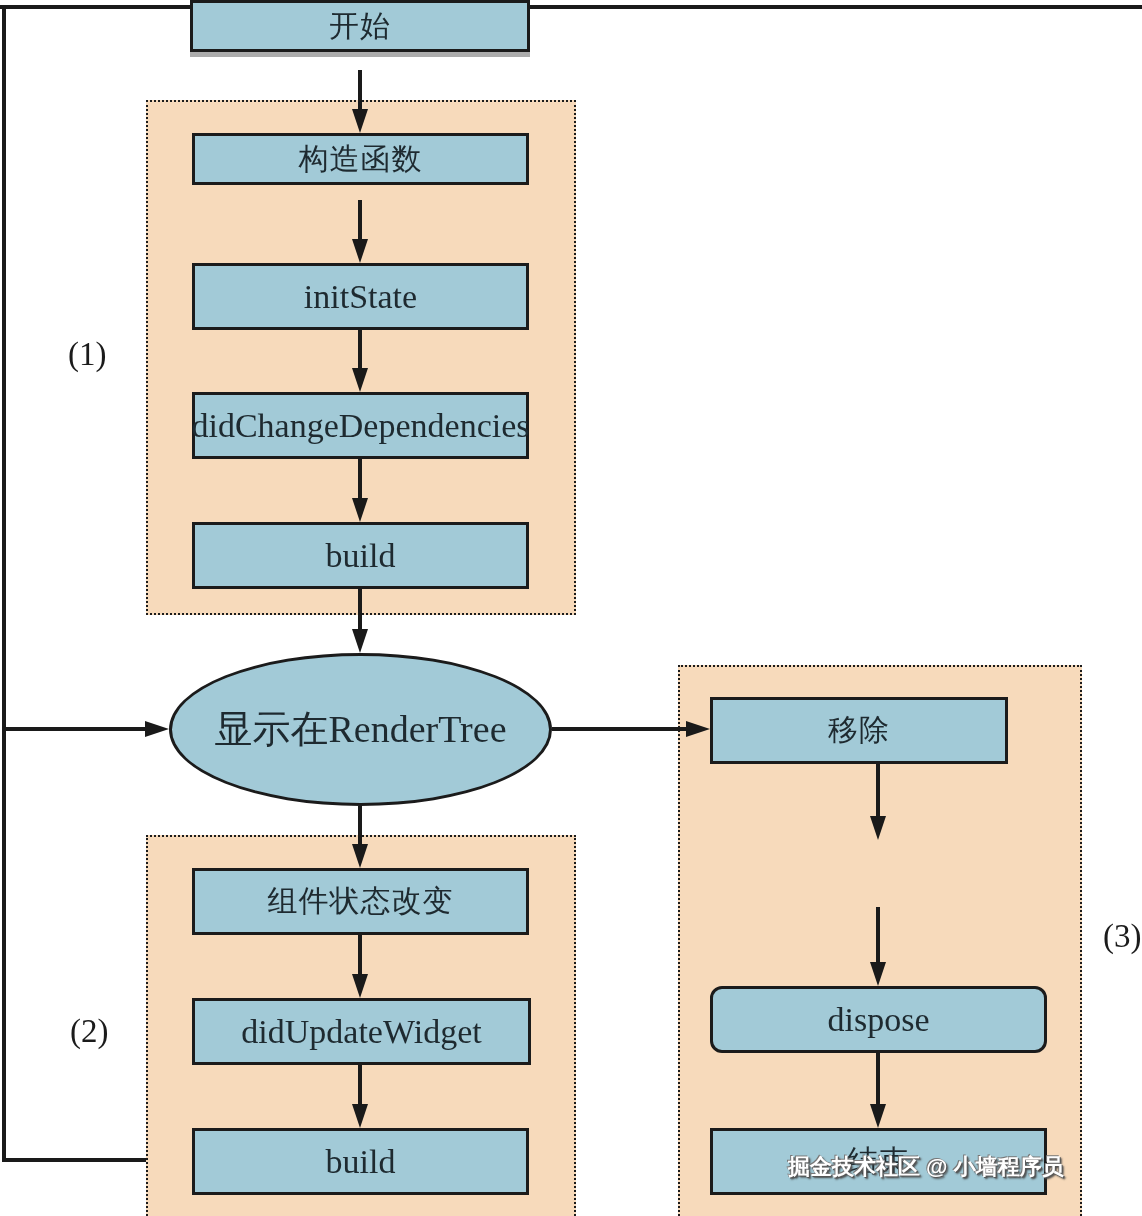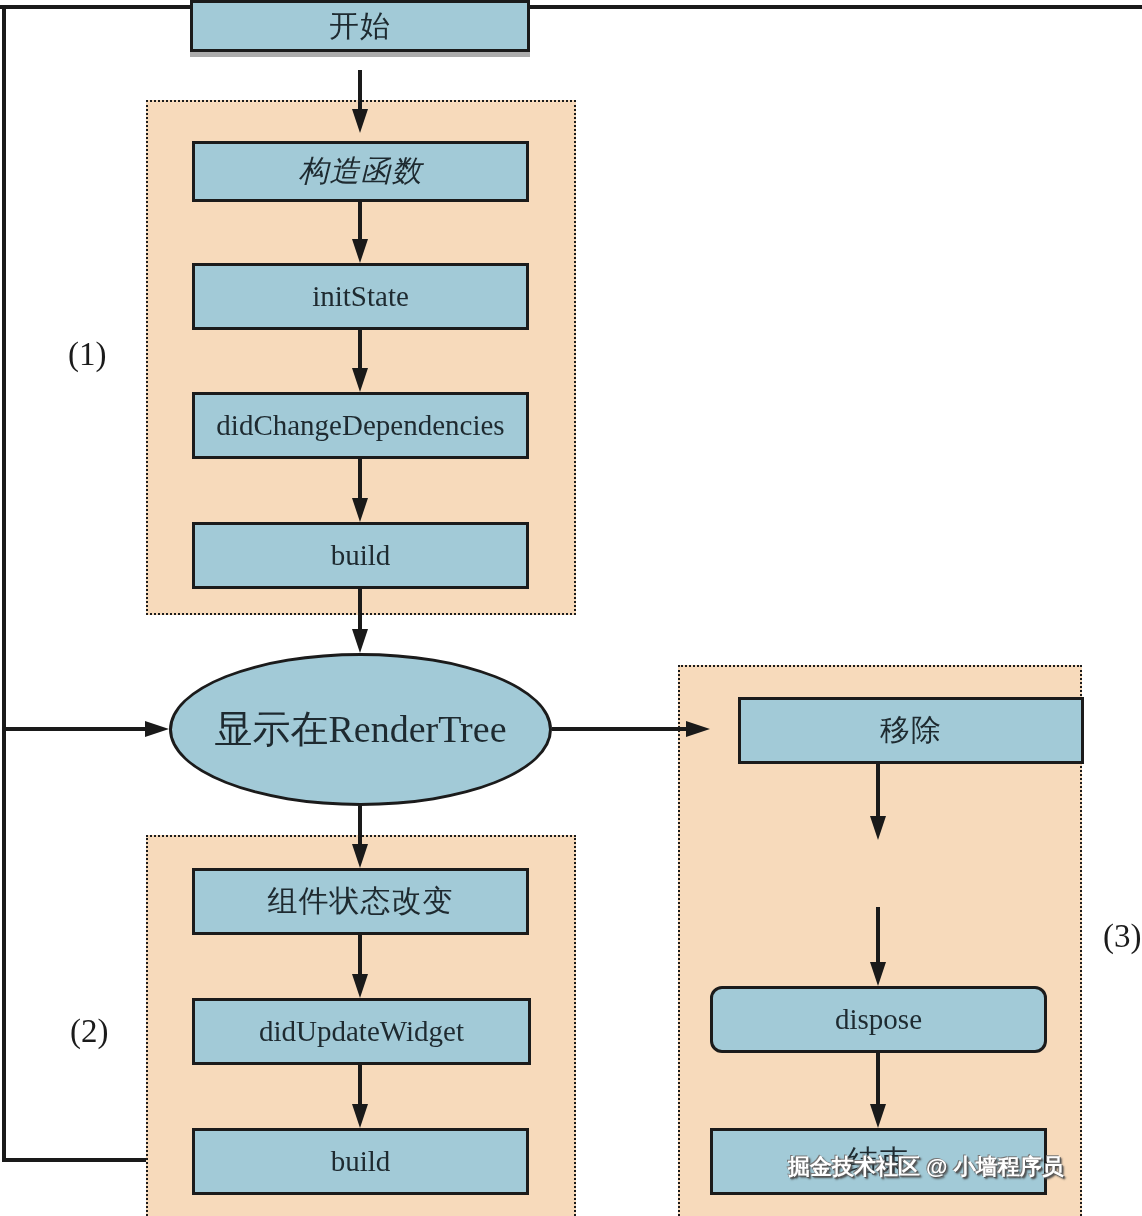--- a/index.html
+++ b/index.html
@@ -12,21 +12,21 @@
   .group{
     position:absolute;background:#f7dabb;border:2px dotted #1b1b1b;
     box-sizing:border-box;
   }
   .group.clipped{border-bottom:none;}
   .node{
     position:absolute;background:#a2cad7;border:3px solid #1b1b1b;
     box-sizing:border-box;display:flex;align-items:center;justify-content:center;
     font-size:30px;letter-spacing:1px;
   }
-  .node.en{font-size:29px;letter-spacing:0;}
+  .node.en{font-size:34px;letter-spacing:0;}
   .ellipse{
     position:absolute;background:#a2cad7;border:3px solid #1b1b1b;
     box-sizing:border-box;border-radius:50%;
     display:flex;align-items:center;justify-content:center;font-size:38px;
   }
   .vline{position:absolute;width:4px;background:#1a1a1a;}
   .hline{position:absolute;height:4px;background:#1a1a1a;}
   .arrow-down{position:absolute;width:0;height:0;
     border-left:8px solid transparent;border-right:8px solid transparent;
     border-top:24px solid #1a1a1a;}
@@ -62,32 +62,32 @@
   <div class="glabel" style="left:68px;top:336px;">(1)</div>
 
   <div class="group clipped" style="left:146px;top:835px;width:430px;height:381px;"></div>
   <div class="glabel" style="left:70px;top:1013px;">(2)</div>
 
   <div class="group clipped" style="left:678px;top:665px;width:404px;height:551px;"></div>
   <div class="glabel" style="left:1103px;top:918px;">(3)</div>
 
   <div class="node start-shadow" style="left:190px;top:0;width:340px;height:52px;">开始</div>
 
-  <div class="node" style="left:192px;top:141px;width:337px;height:61px;font-style:italic;">构造函数</div>
+  <div class="node" style="left:192px;top:133px;width:337px;height:52px;">构造函数</div>
   <div class="node en" style="left:192px;top:263px;width:337px;height:67px;">initState</div>
   <div class="node en" style="left:192px;top:392px;width:337px;height:67px;">didChangeDependencies</div>
   <div class="node en" style="left:192px;top:522px;width:337px;height:67px;">build</div>
 
   <div class="ellipse" style="left:169px;top:653px;width:383px;height:153px;">显示在RenderTree</div>
 
   <div class="node" style="left:192px;top:868px;width:337px;height:67px;">组件状态改变</div>
   <div class="node en" style="left:192px;top:998px;width:339px;height:67px;">didUpdateWidget</div>
   <div class="node en" style="left:192px;top:1128px;width:337px;height:67px;">build</div>
 
-  <div class="node" style="left:710px;top:697px;width:346px;height:67px;margin-left:28px;">移除</div>
+  <div class="node" style="left:710px;top:697px;width:298px;height:67px;">移除</div>
   <div class="node en" style="left:710px;top:986px;width:337px;height:67px;border-radius:12px;">dispose</div>
   <div class="node" style="left:710px;top:1128px;width:337px;height:67px;">结束</div>
 
   <div class="vline" style="left:358px;top:70px;height:41px;"></div>
   <div class="arrow-down" style="left:352px;top:109px;"></div>
 
   <div class="vline" style="left:358px;top:200px;height:41px;"></div>
   <div class="arrow-down" style="left:352px;top:239px;"></div>
 
   <div class="vline" style="left:358px;top:330px;height:40px;"></div>

